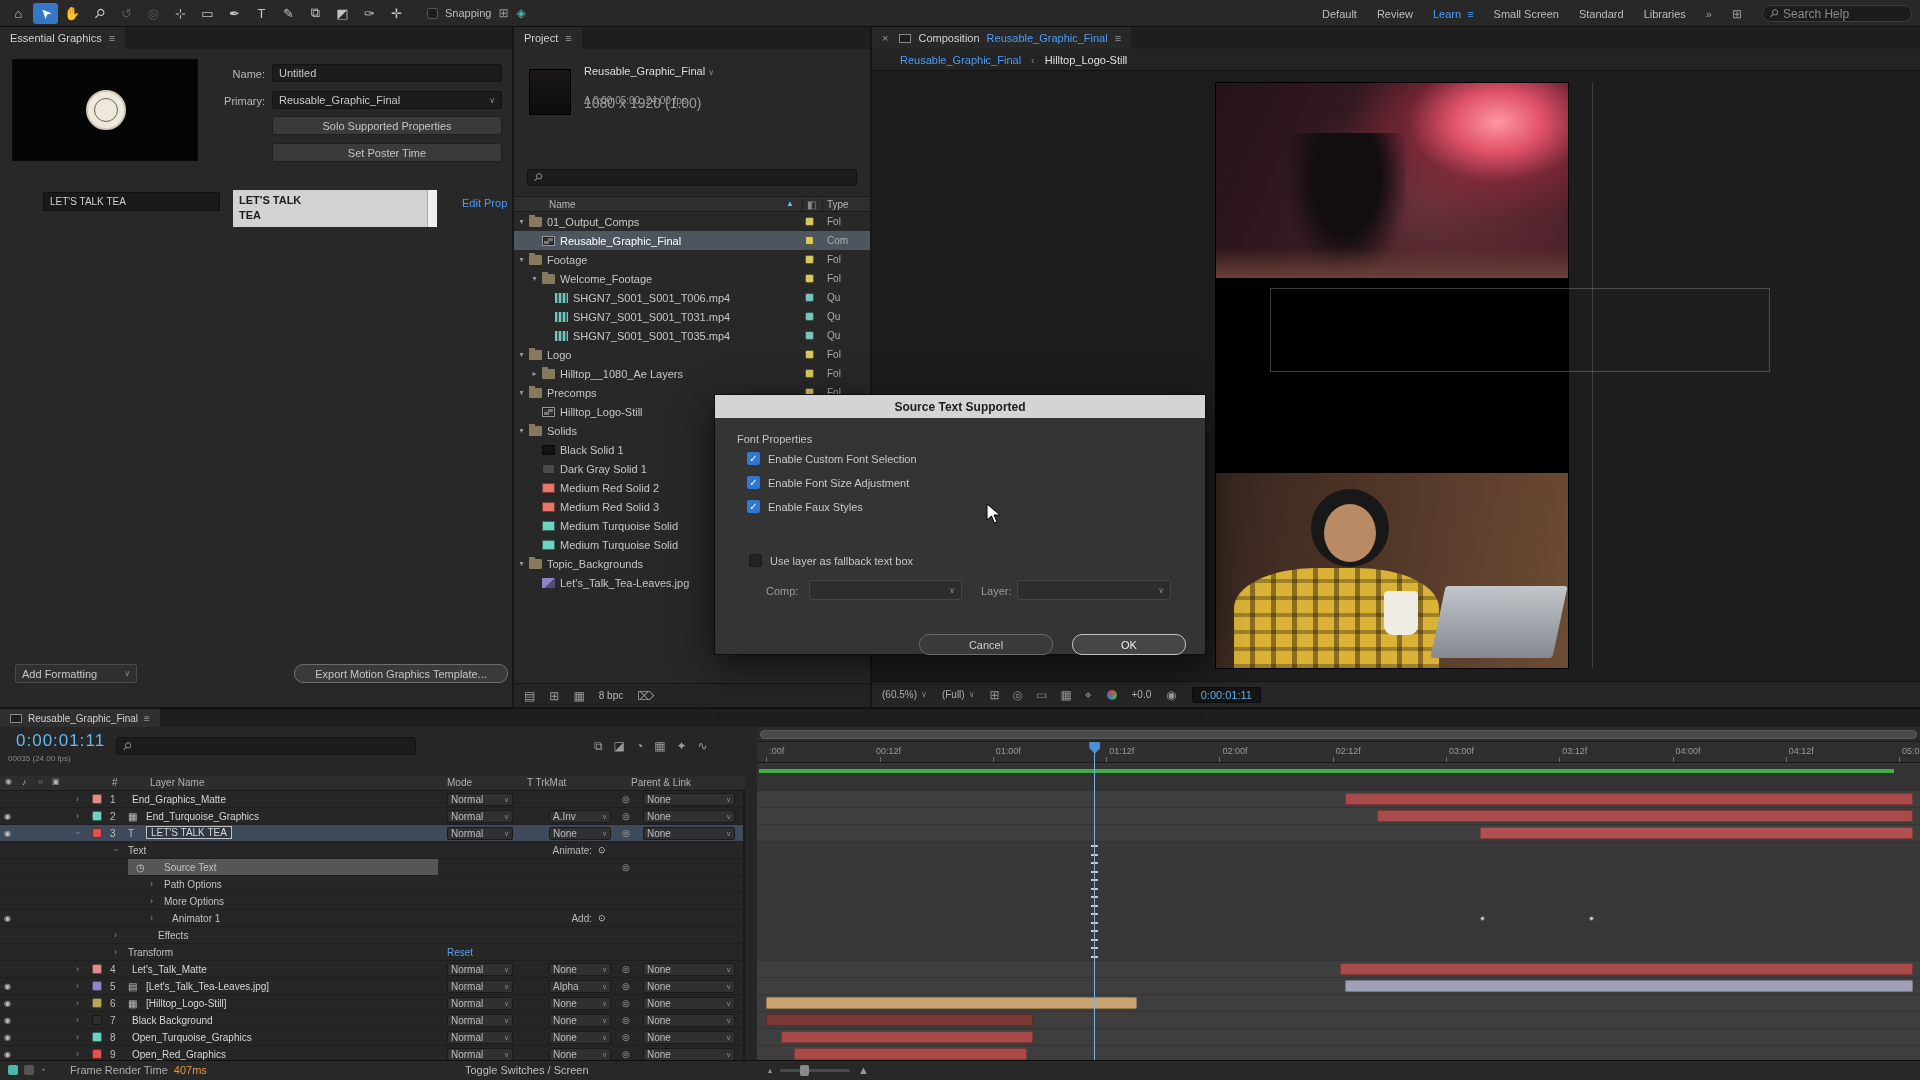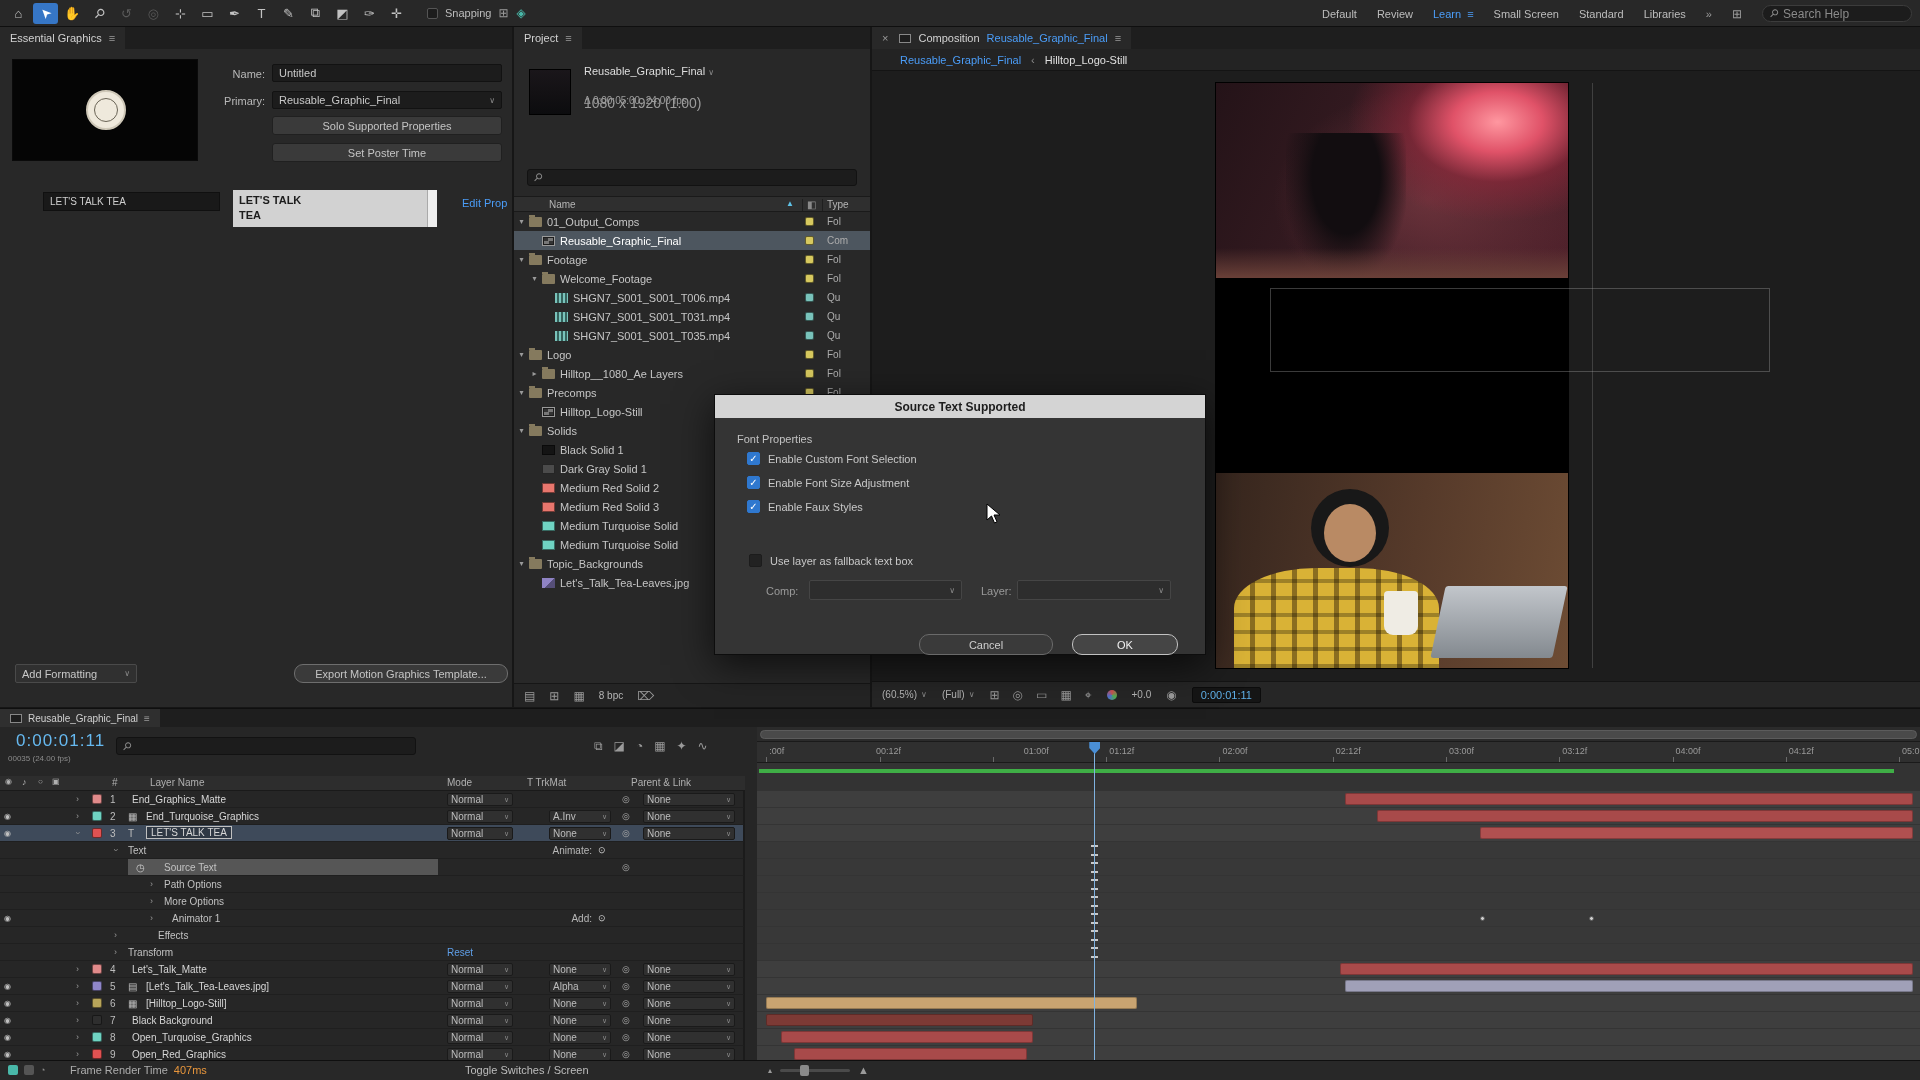--- a/index.html
+++ b/index.html
@@ -161,21 +161,21 @@
 .cblab{color:#c8c8c8}
 #dlg-fallback{position:absolute;left:34px;top:158px}
 #dlg-comp-label{position:absolute;left:51px;top:190px;color:#9a9a9a}
 .dlg-dd{position:absolute;height:20px;background:#2d2d2d;border:1px solid #454545;border-radius:2px;
   display:flex;align-items:center;justify-content:flex-end;padding:0 6px;color:#6e6e6e}
 #dlg-comp-dd{left:94px;top:185px;width:153px}
 #dlg-layer-label{position:absolute;left:266px;top:190px;color:#9a9a9a}
 #dlg-layer-dd{left:302px;top:185px;width:154px}
 .dlg-btn{position:absolute;top:239px;height:21px;border-radius:10px;display:flex;align-items:center;justify-content:center}
 #dlg-cancel{left:204px;width:134px;background:#3a3a3a;border:1px solid #6a6a6a;color:#cfcfcf}
-#dlg-ok{left:357px;width:106px;background:#454545;border:1px solid #c2c2c2;color:#f0f0f0}
+#dlg-ok{left:357px;width:114px;background:#454545;border:1px solid #c2c2c2;color:#f0f0f0}
 
 
 #timeline{position:absolute;left:0;top:708px;width:1920px;height:352px;background:#262626;border-top:1px solid #0f0f0f}
 #tl-tabbar{position:absolute;left:0;top:0;right:0;height:18px;background:#1e1e1e;display:flex;align-items:center}
 #tl-tab{height:18px;background:#2f2f2f;display:flex;align-items:center;gap:6px;padding:0 10px;font-size:10px;color:#d0d0d0}
 #tl-tc{position:absolute;left:16px;top:22px;font-size:17px;color:#66b9f0;letter-spacing:1px}
 #tl-frameinfo{position:absolute;left:8px;top:45px;font-size:8px;color:#8a8a8a}
 #tl-search{position:absolute;left:116px;top:28px;width:300px;height:18px;background:#1c1c1c;border:1px solid #121212;
   border-radius:3px;display:flex;align-items:center;padding:0 6px;color:#777;gap:5px}
 #tl-icons{position:absolute;left:594px;top:30px;display:flex;gap:11px;color:#9a9a9a;font-size:12px}
@@ -631,21 +631,21 @@
       <span>∿</span>
     </div>
   <div id="tl-nav">
       <div id="tl-navbar"></div>
     </div>
   <div id="tl-ruler">
       <span class="rlab" style="left: 9.304px; text-align: right;">:00f</span>
       <span class="rtick" style="left: 9.304px;"></span>
       <span class="rlab" style="left: 116px;">00:12f</span>
       <span class="rtick" style="left: 122.58px;"></span>
-      <span class="rlab" style="left: 235.856px; margin-left: 28px;">01:00f</span>
+      <span class="rlab" style="left: 235.856px;">01:00f</span>
       <span class="rtick" style="left: 235.856px;"></span>
       <span class="rlab" style="left: 349.133px;">01:12f</span>
       <span class="rtick" style="left: 349.133px;"></span>
       <span class="rlab" style="left: 462.409px;">02:00f</span>
       <span class="rtick" style="left: 462.409px;"></span>
       <span class="rlab" style="left: 575.685px;">02:12f</span>
       <span class="rtick" style="left: 575.685px;"></span>
       <span class="rlab" style="left: 688.961px;">03:00f</span>
       <span class="rtick" style="left: 688.961px;"></span>
       <span class="rlab" style="left: 802.237px;">03:12f</span>

